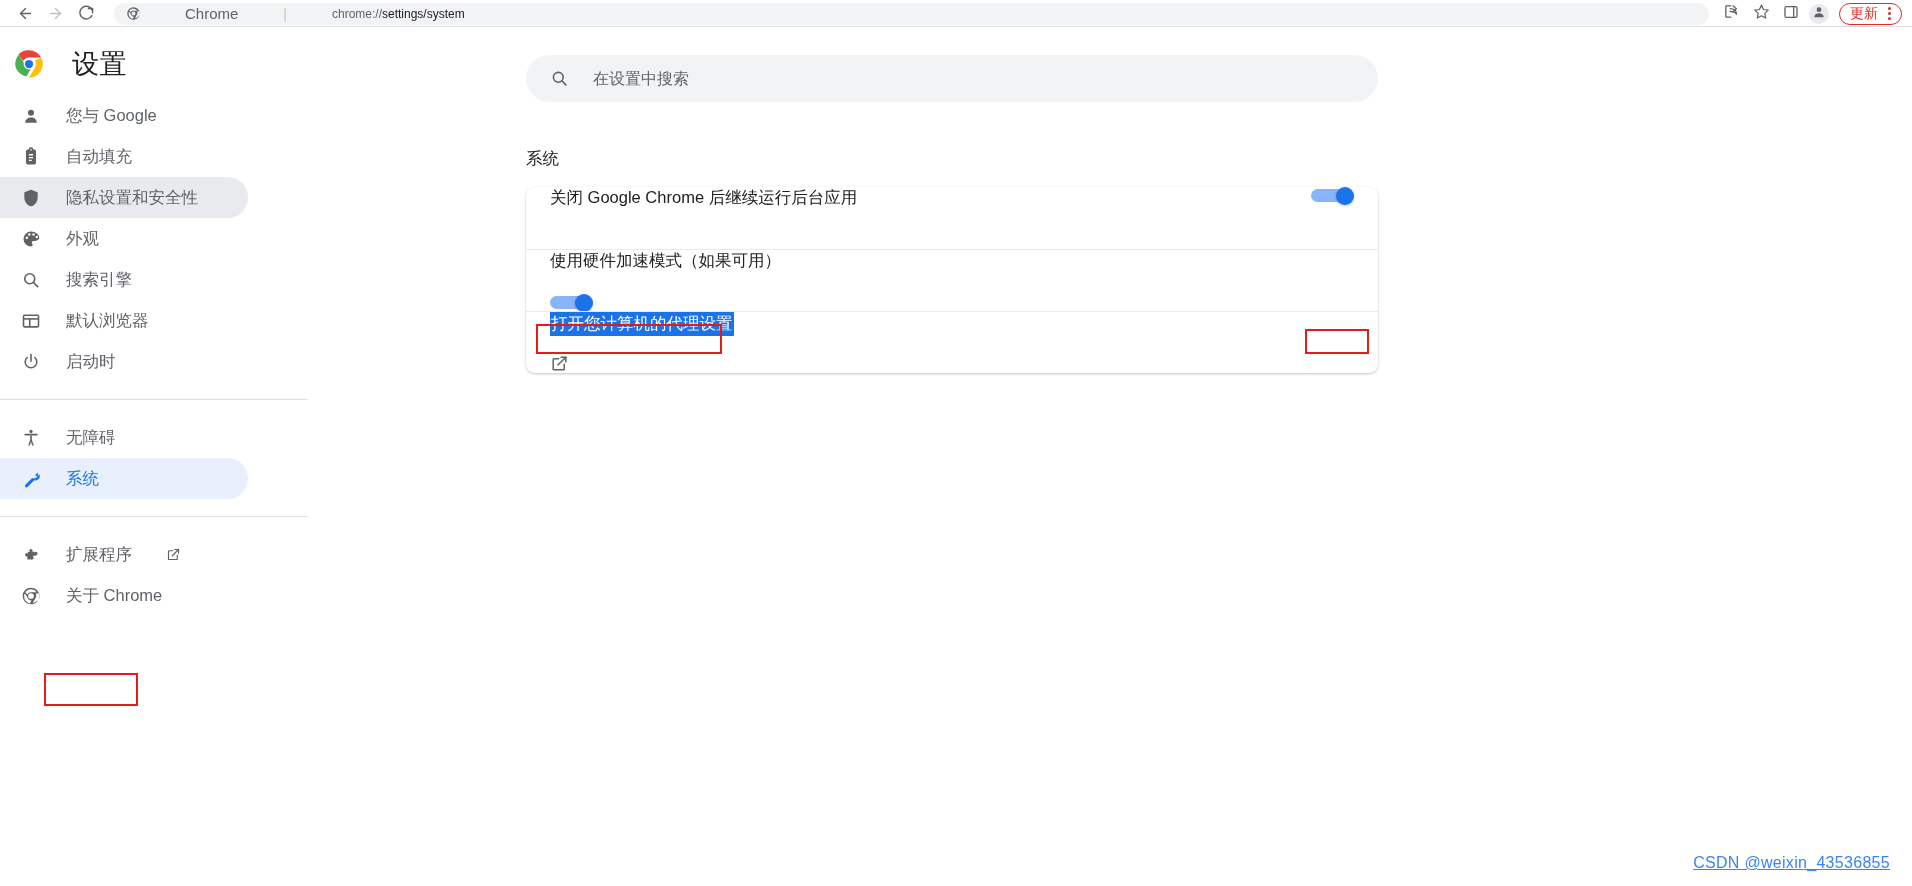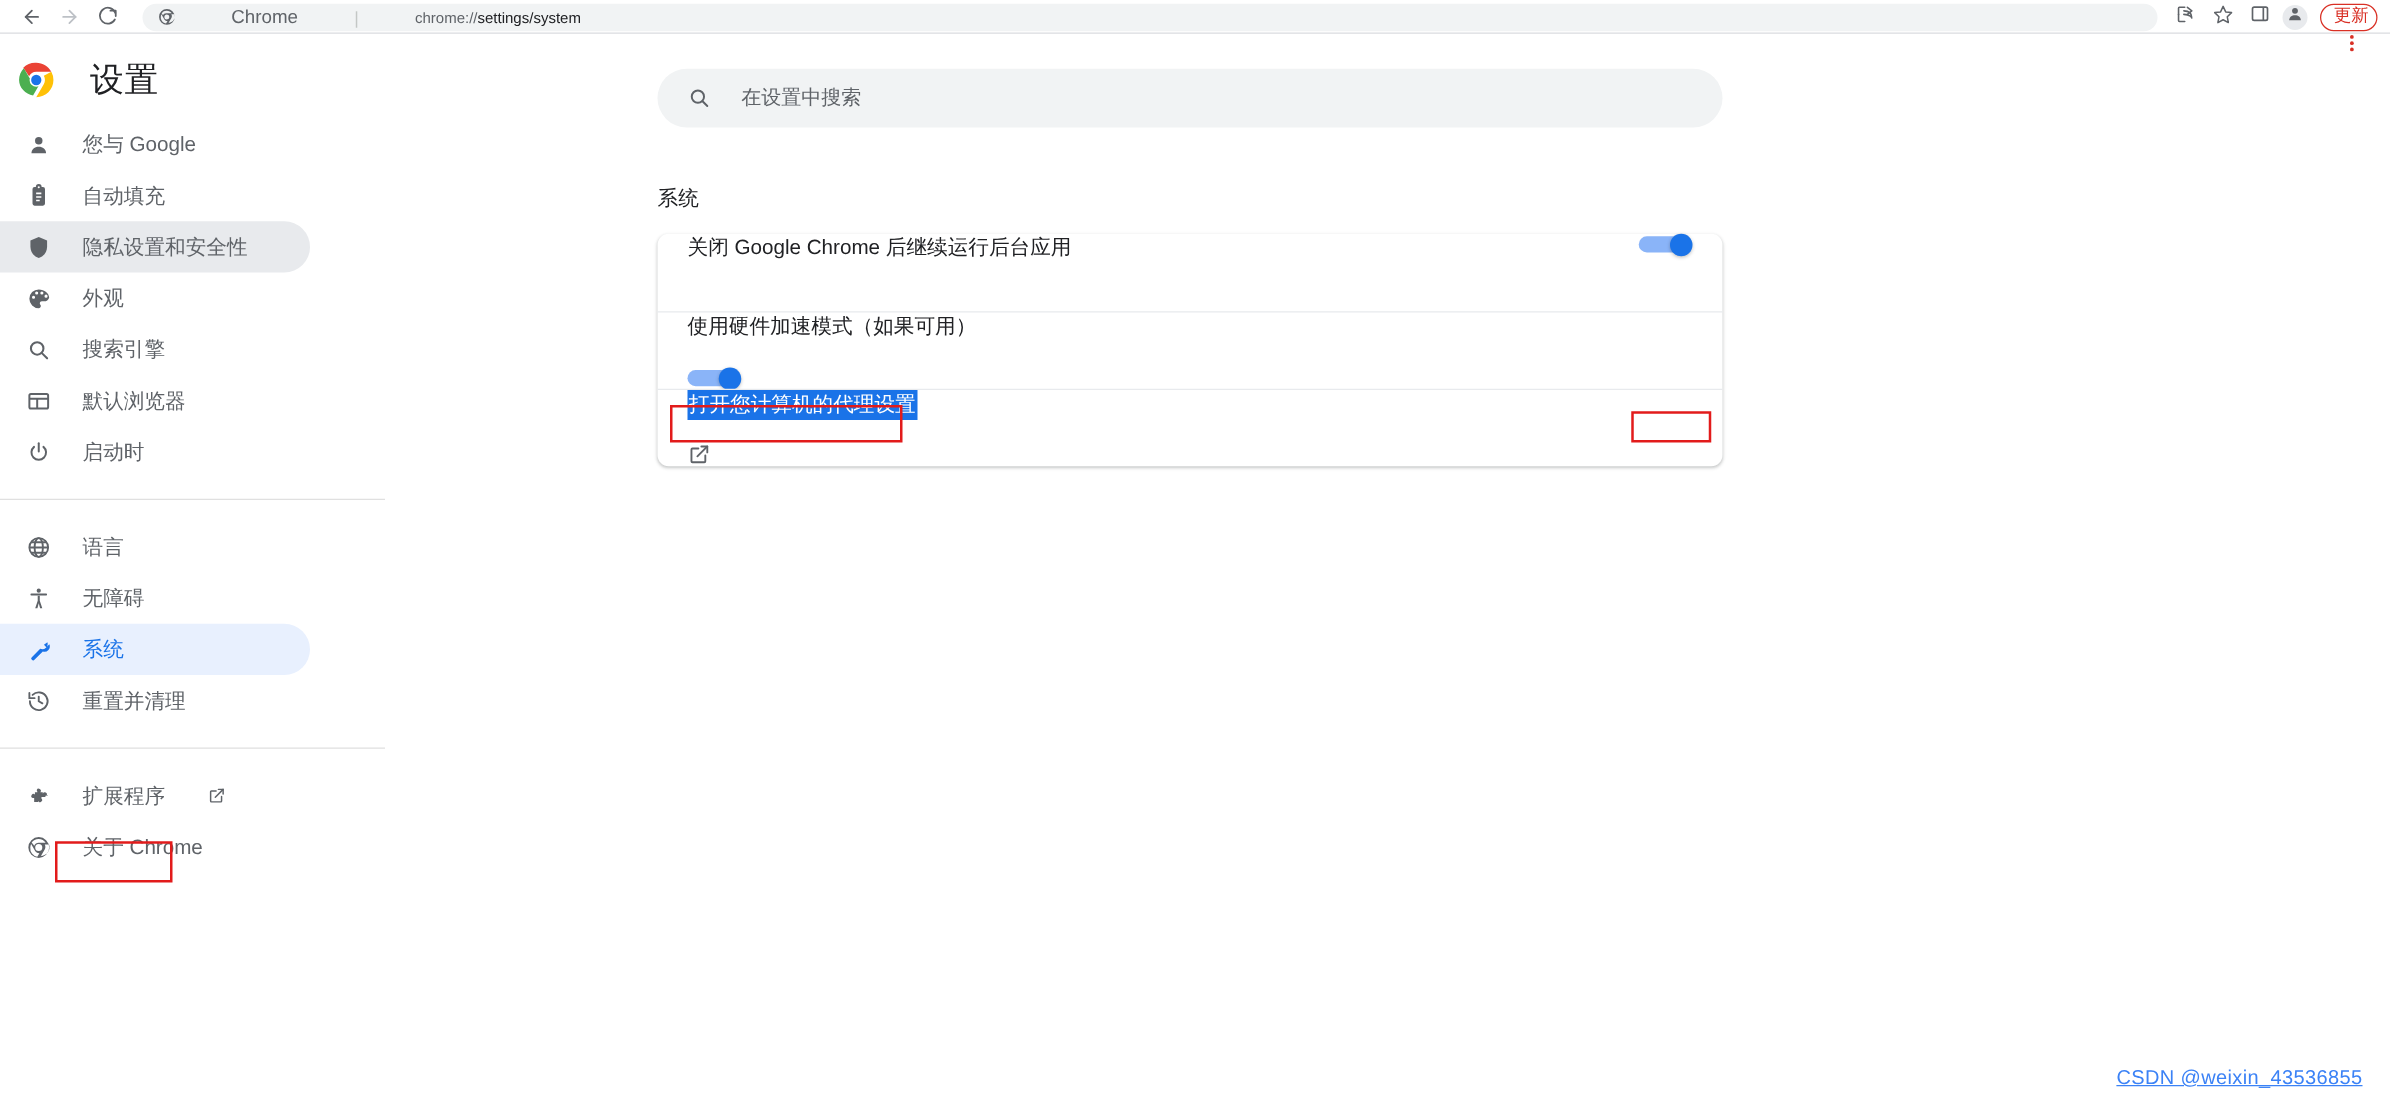--- a/index.html
+++ b/index.html
@@ -85,21 +85,20 @@
   .update-pill {
     display: flex; align-items: center;
     height: 22px;
     border: 1px solid #d93025;
     border-radius: 12px;
     padding: 0 6px 0 10px;
     color: #d93025;
     font-size: 14px;
     gap: 6px;
     margin-left: 2px;
-    flex-direction: column;
   }
   .dots {
     display: flex; flex-direction: column; gap: 2px;
     padding: 0 4px;
   }
   .dots i { width: 3px; height: 3px; border-radius: 50%; background: #d93025; display: block; }
 
   
   .page { display: flex; height: calc(886px - 28px); }
 
@@ -427,57 +426,35 @@
               <line x1="12" y1="3" x2="12" y2="11"></line>
             </svg>
           </span>
         <span class="nav-label">启动时</span>
       </div>
     </div>
 
     <div class="nav-group">
       <div class="nav-item">
         <span class="nav-icon">
-            <svg width="20" height="20" viewBox="0 0 24 24" fill="none" stroke="currentColor" stroke-width="1.8">
-              <circle cx="12" cy="12" r="9"></circle>
-              <ellipse cx="12" cy="12" rx="4" ry="9"></ellipse>
-              <line x1="3" y1="12" x2="21" y2="12"></line>
-              <line x1="4.6" y1="7" x2="19.4" y2="7"></line>
-              <line x1="4.6" y1="17" x2="19.4" y2="17"></line>
-            </svg>
-          </span>
-        <span class="nav-label">语言</span>
-      </div>
-      <div class="nav-item">
-        <span class="nav-icon">
             <svg width="20" height="20" viewBox="0 0 24 24" fill="currentColor">
               <circle cx="12" cy="4.2" r="2"></circle>
               <rect x="4" y="7" width="16" height="1.9" rx=".9"></rect>
               <path d="M11 9h2v5l2.4 7h-2.1L12 16.3 10.7 21H8.6L11 14z"></path>
             </svg>
           </span>
         <span class="nav-label">无障碍</span>
       </div>
       <div class="nav-item selected">
         <span class="nav-icon">
             <svg width="20" height="20" viewBox="0 0 24 24" fill="currentColor">
               <path d="M20.3 4.5a5.2 5.2 0 0 1-6.9 6.4l-7.8 7.8a1.8 1.8 0 1 0 2.5 2.5l7.8-7.8a5.2 5.2 0 0 0 6.3-7l-2.9 2.9-2.3-2.3z"></path>
             </svg>
           </span>
         <span class="nav-label">系统</span>
-      </div>
-      <div class="nav-item">
-        <span class="nav-icon">
-            <svg width="20" height="20" viewBox="0 0 24 24" fill="none" stroke="currentColor" stroke-width="1.8" stroke-linecap="round">
-              <path d="M3.5 12a8.5 8.5 0 1 0 2.6-6.1"></path>
-              <polyline points="3 4 3 9 8 9"></polyline>
-              <polyline points="12 7.5 12 12 15.5 14"></polyline>
-            </svg>
-          </span>
-        <span class="nav-label">重置并清理</span>
       </div>
     </div>
 
     <div class="nav-group">
       <div class="nav-item">
         <span class="nav-icon">
             <svg width="20" height="20" viewBox="0 0 24 24" fill="currentColor">
               <path d="M20.5 11.5h-1.2a2 2 0 1 0-3.4-2v-1.4h-2.4a2 2 0 1 0-3.4-2 2 2 0 0 0 .4 1.2l.2.8H8.3v2.3a2 2 0 1 0-2.1 3.3h1.4v3.8h3.7v-1.3a2 2 0 1 0 3.3-2.1v-1.3h3.8v-1.3a2 2 0 0 0 2.1-.9z"></path>
             </svg>
           </span>

